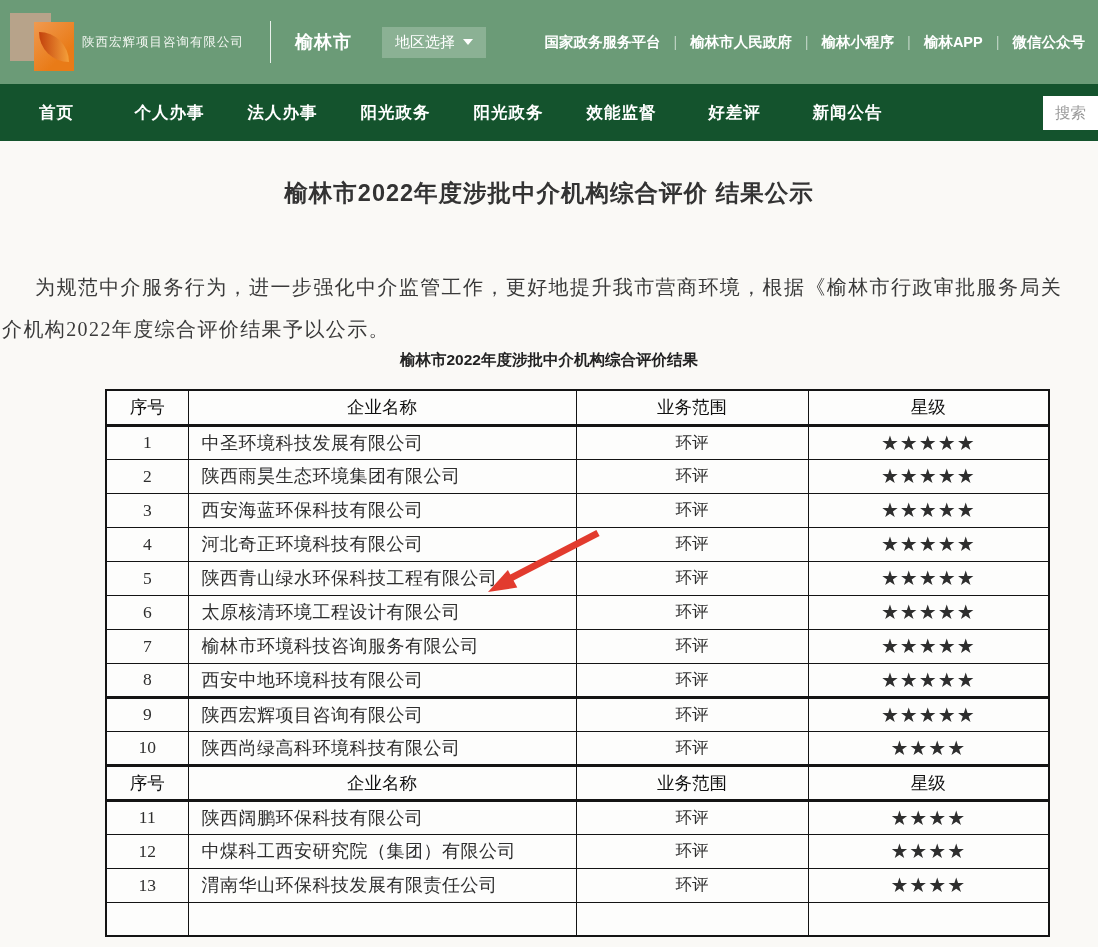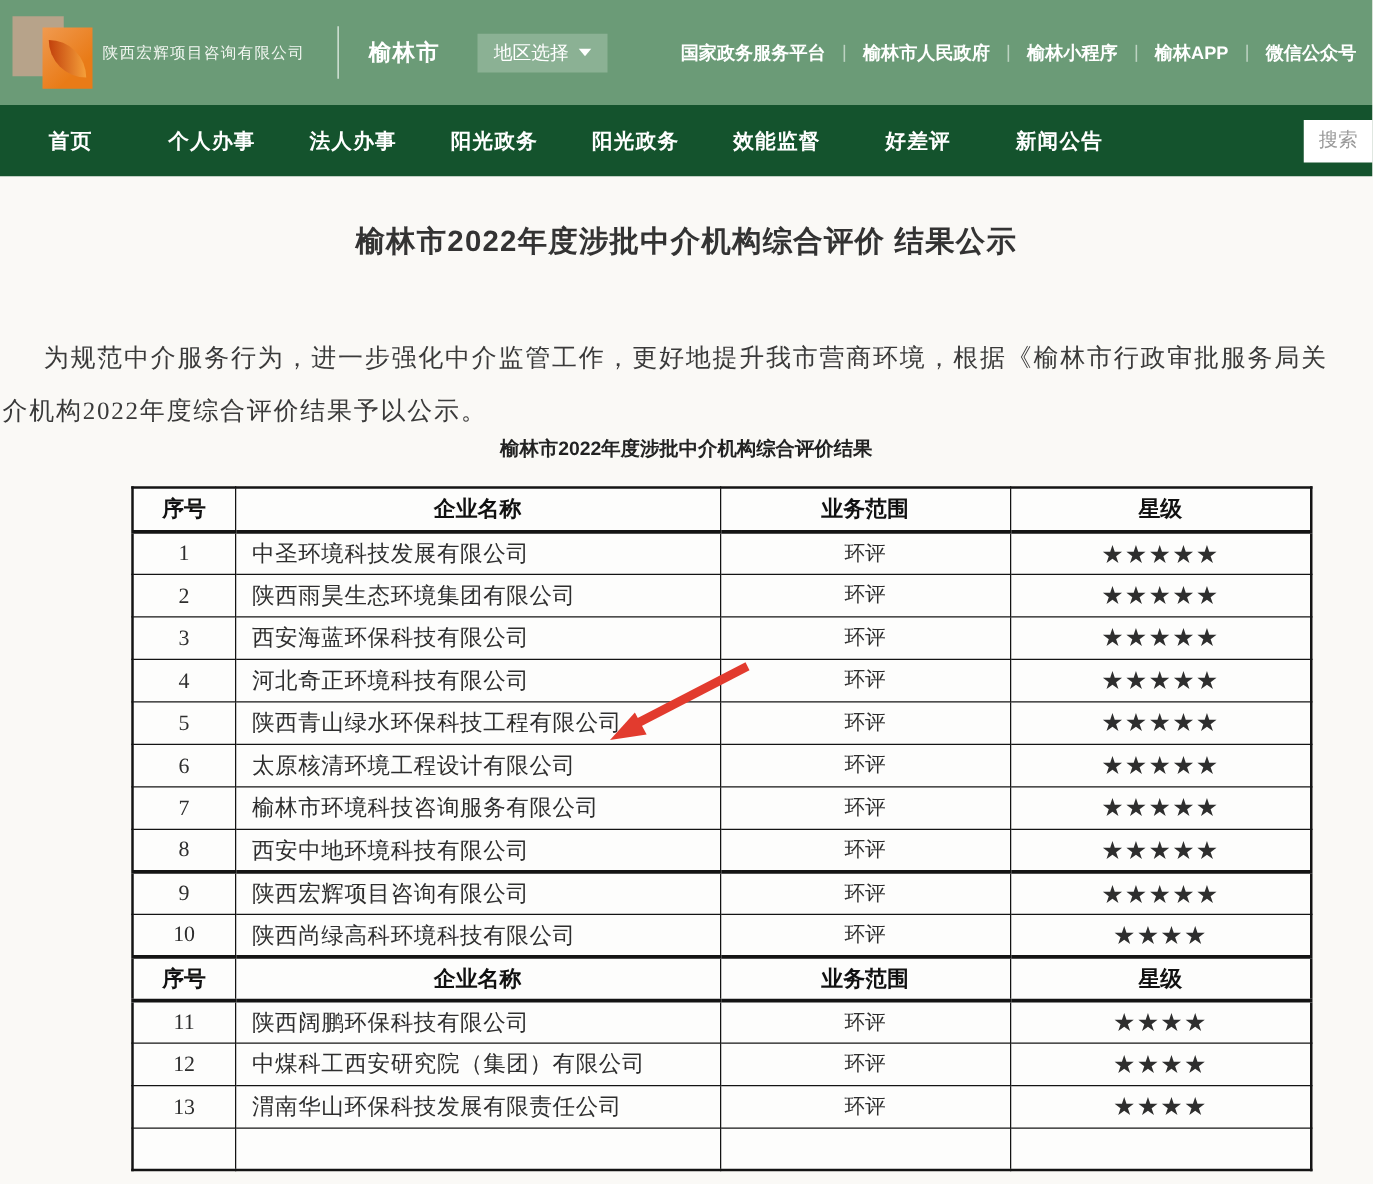--- a/index.html
+++ b/index.html
@@ -70,21 +70,21 @@
     text-align:center; font-size:15.5px; font-weight:700; color:#222; line-height:20px;
   }
 
   
   table.eval {
     margin:19px 0 0 105px; width:943px;
     border-collapse:collapse; table-layout:fixed;
     border:2px solid #141414; background:#fdfdfc;
   }
   .eval th, .eval td { border:1px solid #141414; overflow:hidden; white-space:nowrap; }
-  .eval th { height:35px; font-size:17.5px; font-weight:700; color:#111; }
+  .eval th { height:35px; font-size:17.5px; font-weight:400; color:#111; }
   .eval tr.hdr th { border-bottom:3px solid #141414; }
   .eval tr.thick-top > * { border-top:3px solid #141414; }
   .eval td { height:34px; color:#2e2e2e; }
   .col-no { width:82px; } .col-name { width:388px; } .col-scope { width:232px; } .col-stars { width:241px; }
   .c-no { text-align:center; font-family:"Liberation Serif",serif; font-size:17.5px; }
   .c-name { text-align:left; padding-left:13px; font-family:"Liberation Serif",serif; font-size:18px; letter-spacing:.5px; }
   .c-scope { text-align:center; font-family:"Liberation Serif",serif; font-size:16.5px; }
   .c-stars { text-align:center; font-family:"DejaVu Sans",sans-serif; font-size:20px; letter-spacing:1px; color:#000; }
 
   .arrow-overlay { position:absolute; left:430px; top:515px; width:200px; height:100px; pointer-events:none; }

